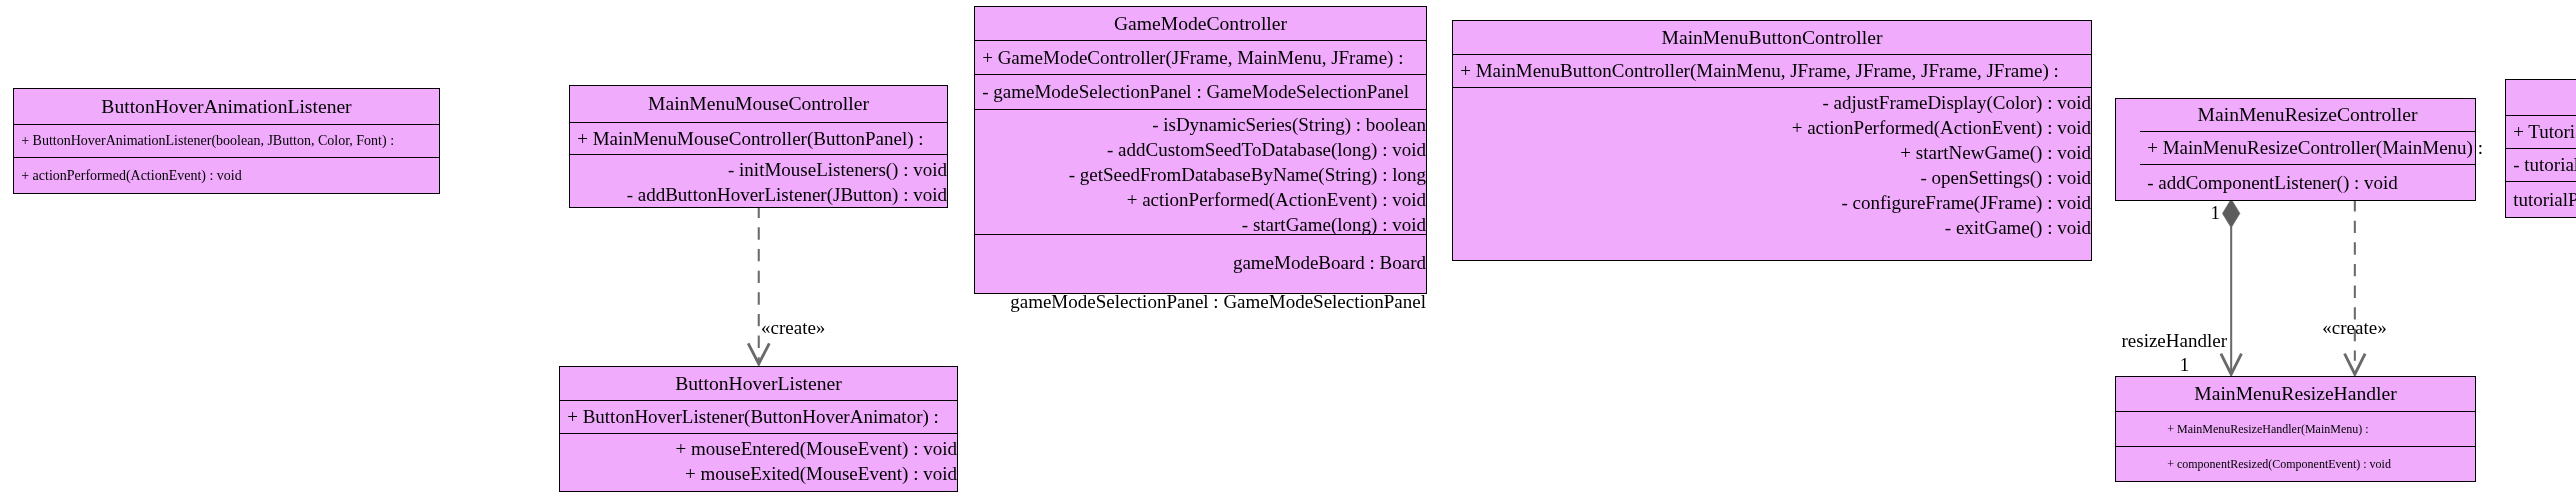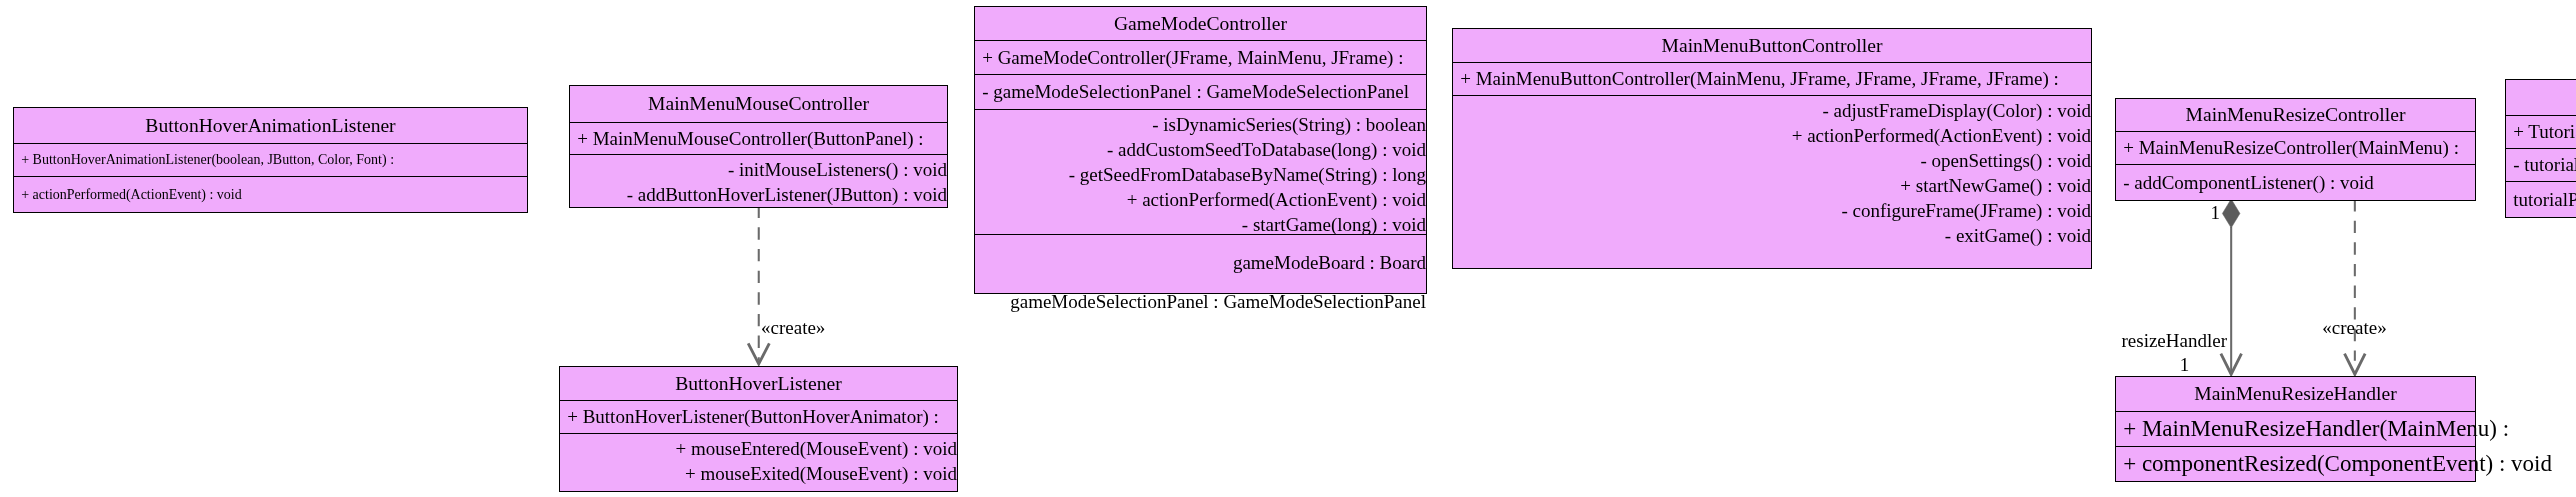--- a/index.html
+++ b/index.html
@@ -26,21 +26,21 @@
     font-size: 19.6px; white-space: nowrap;
   }
   .single { display: flex; align-items: center; }
   .member {
     font-size: 19px; white-space: nowrap; padding-left: 7.2px; display: block;
   }
   .multi { padding-top: 2.1px; }
   .multi .member { line-height: 25px; }
   .wide-lines .member { line-height: 27px; margin-top: 12px; }
   .fs33 .member { font-size: 14px; }
-  .fs36 .member { font-size: 23px; }
+  .fs36 .member { font-size: 12px; margin-left: 44px; }
   .edge-label {
     position: absolute; font-size: 19px; white-space: nowrap;
   }
   .align-right { text-align: right; }
   .align-center { text-align: center; }
 </style>
 </head>
 <body>
 
 <div id="canvas">
@@ -63,21 +63,21 @@
       <polyline points="4550,686 4570,726 4590,686" fill="none" stroke="#6a6a6a" stroke-width="5.5"></polyline>
     </g>
   </svg>
 
   <div class="edge-label" style="left:761px; top:317px;">«create»</div>
   <div class="edge-label align-center" style="left:2303px; top:317px; width:103px;">«create»</div>
   <div class="edge-label align-right" style="left:2098px; top:330px; width:129px;">resizeHandler</div>
   <div class="edge-label align-center" style="left:2169px; top:354px; width:31px;">1</div>
   <div class="edge-label align-right" style="left:2190px; top:202px; width:30px;">1</div>
 
-  <div class="uml-class fs33" style="left:13px; top:107px; width:515px;">
+  <div class="uml-class fs33" style="left:13px; top:88px; width:427px;">
     <div class="row title" style="height:35px">ButtonHoverAnimationListener</div>
     <div class="row single" style="height:33px">
       <span class="member">+ ButtonHoverAnimationListener(boolean, JButton, Color, Font) :</span>
     </div>
     <div class="row single" style="height:36px">
       <span class="member">+ actionPerformed(ActionEvent) : void</span>
     </div>
   </div>
 
   <div class="uml-class" style="left:569px; top:85px; width:379px;">
@@ -105,36 +105,36 @@
       <div class="member">- getSeedFromDatabaseByName(String) : long</div>
       <div class="member">+ actionPerformed(ActionEvent) : void</div>
       <div class="member">- startGame(long) : void</div>
     </div>
     <div class="row multi wide-lines" style="height:59px">
       <div class="member">gameModeBoard : Board</div>
       <div class="member">gameModeSelectionPanel : GameModeSelectionPanel</div>
     </div>
   </div>
 
-  <div class="uml-class" style="left:1452px; top:28px; width:640px;">
+  <div class="uml-class" style="left:1452px; top:20px; width:640px;">
     <div class="row title" style="height:33px">MainMenuButtonController</div>
     <div class="row single" style="height:33px">
       <span class="member">+ MainMenuButtonController(MainMenu, JFrame, JFrame, JFrame, JFrame) :</span>
     </div>
     <div class="row multi" style="height:173px">
       <div class="member">- adjustFrameDisplay(Color) : void</div>
       <div class="member">+ actionPerformed(ActionEvent) : void</div>
+      <div class="member">+ startNewGame() : void</div>
       <div class="member">- openSettings() : void</div>
-      <div class="member">+ startNewGame() : void</div>
       <div class="member">- configureFrame(JFrame) : void</div>
       <div class="member">- exitGame() : void</div>
     </div>
   </div>
 
-  <div class="uml-class" style="left:2115px; top:98px; width:361px;">
+  <div class="uml-class" style="left:2115px; top:98px; width:361px;padding-left:24px;">
     <div class="row title" style="height:32px">MainMenuResizeController</div>
     <div class="row single" style="height:33px">
       <span class="member">+ MainMenuResizeController(MainMenu) :</span>
     </div>
     <div class="row single" style="height:36px">
       <span class="member">- addComponentListener() : void</span>
     </div>
   </div>
 
   <div class="uml-class" style="left:2505px; top:79px; width:357px;">

